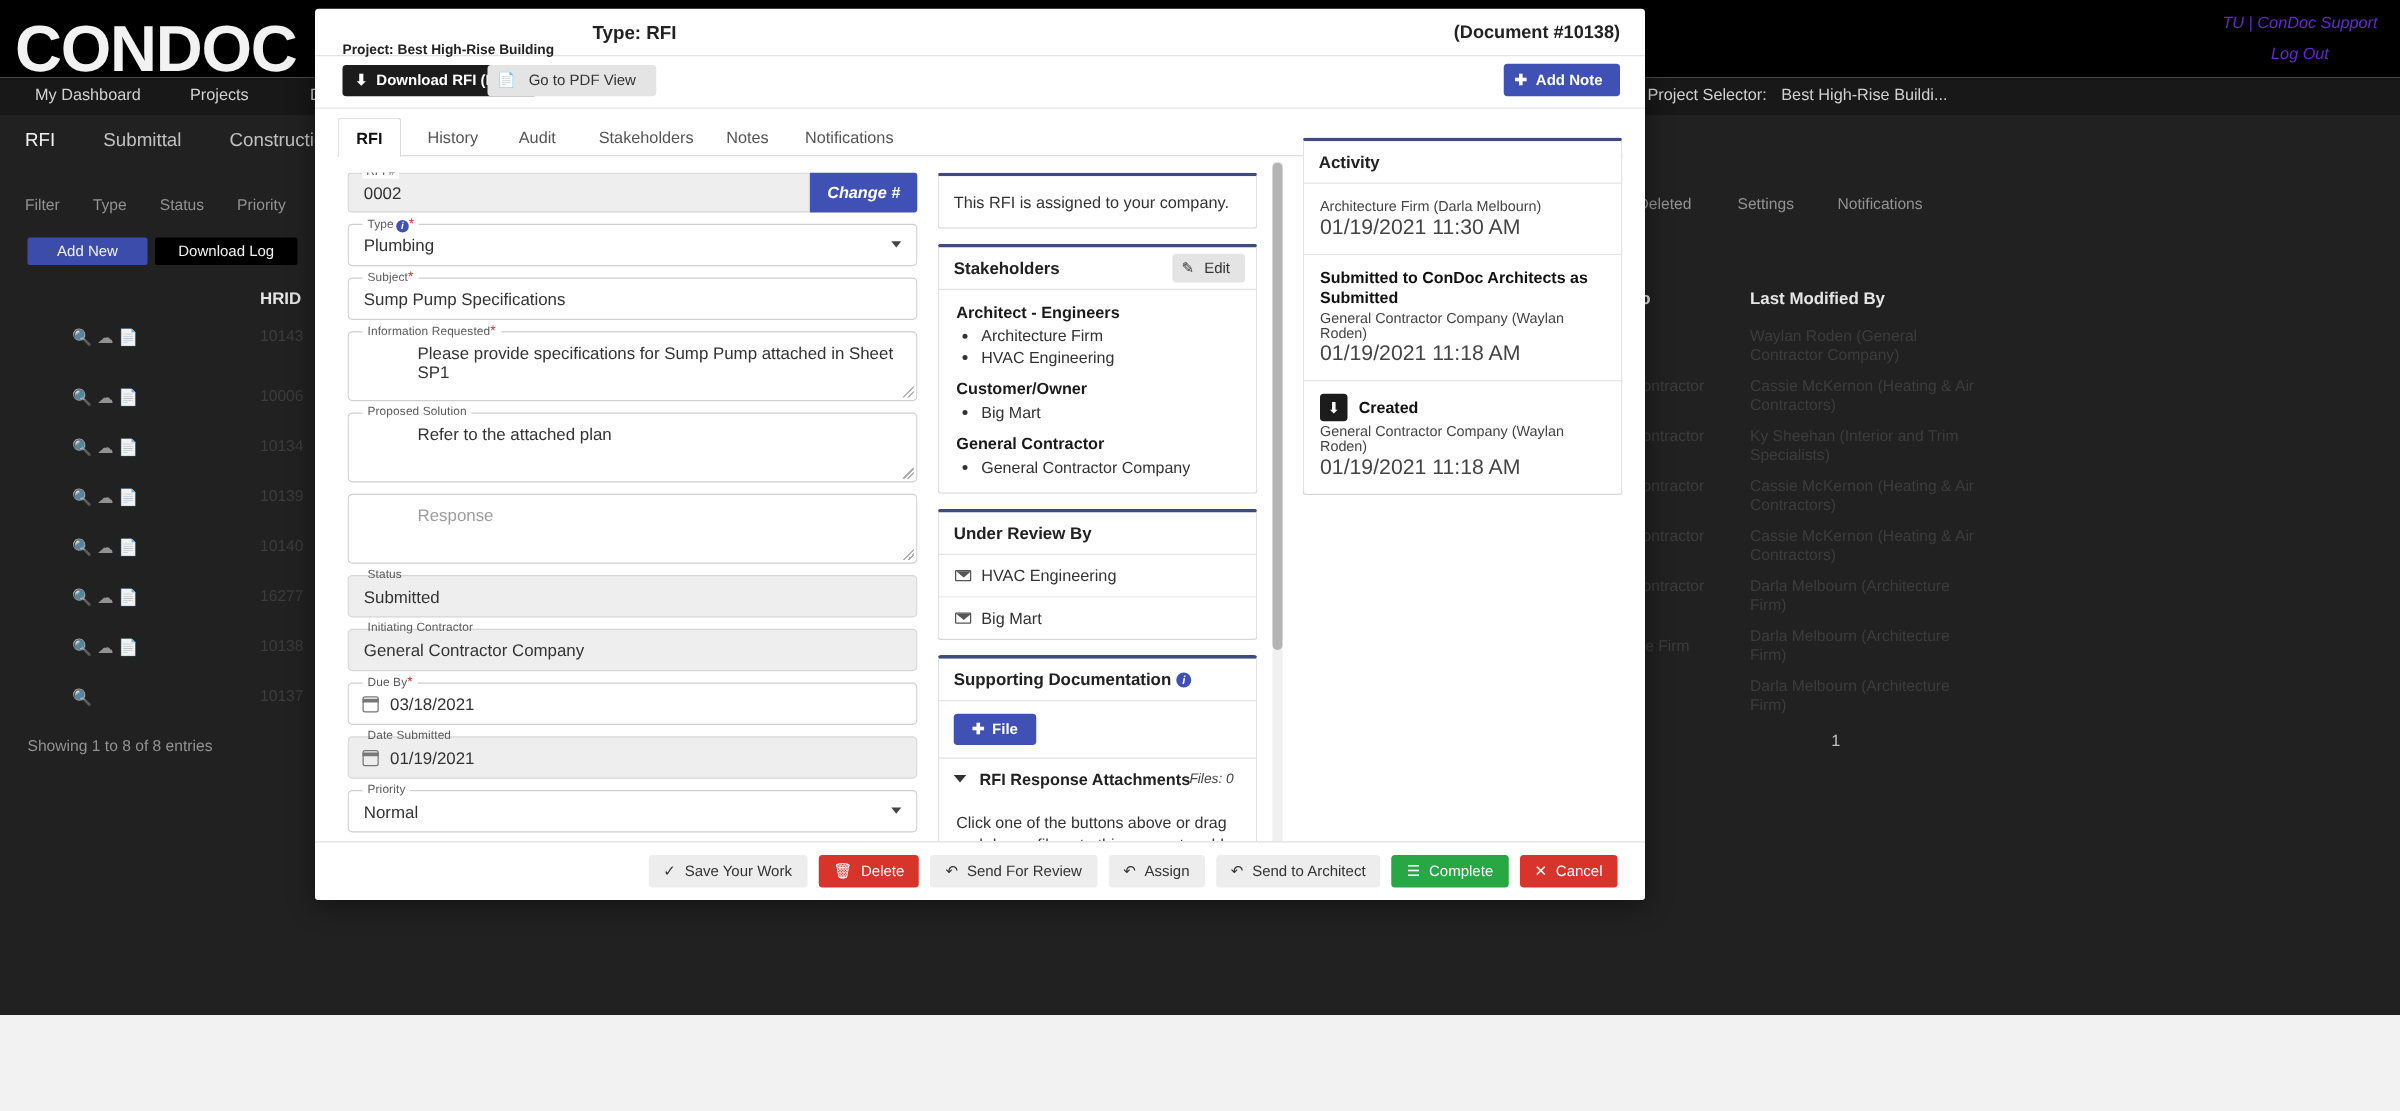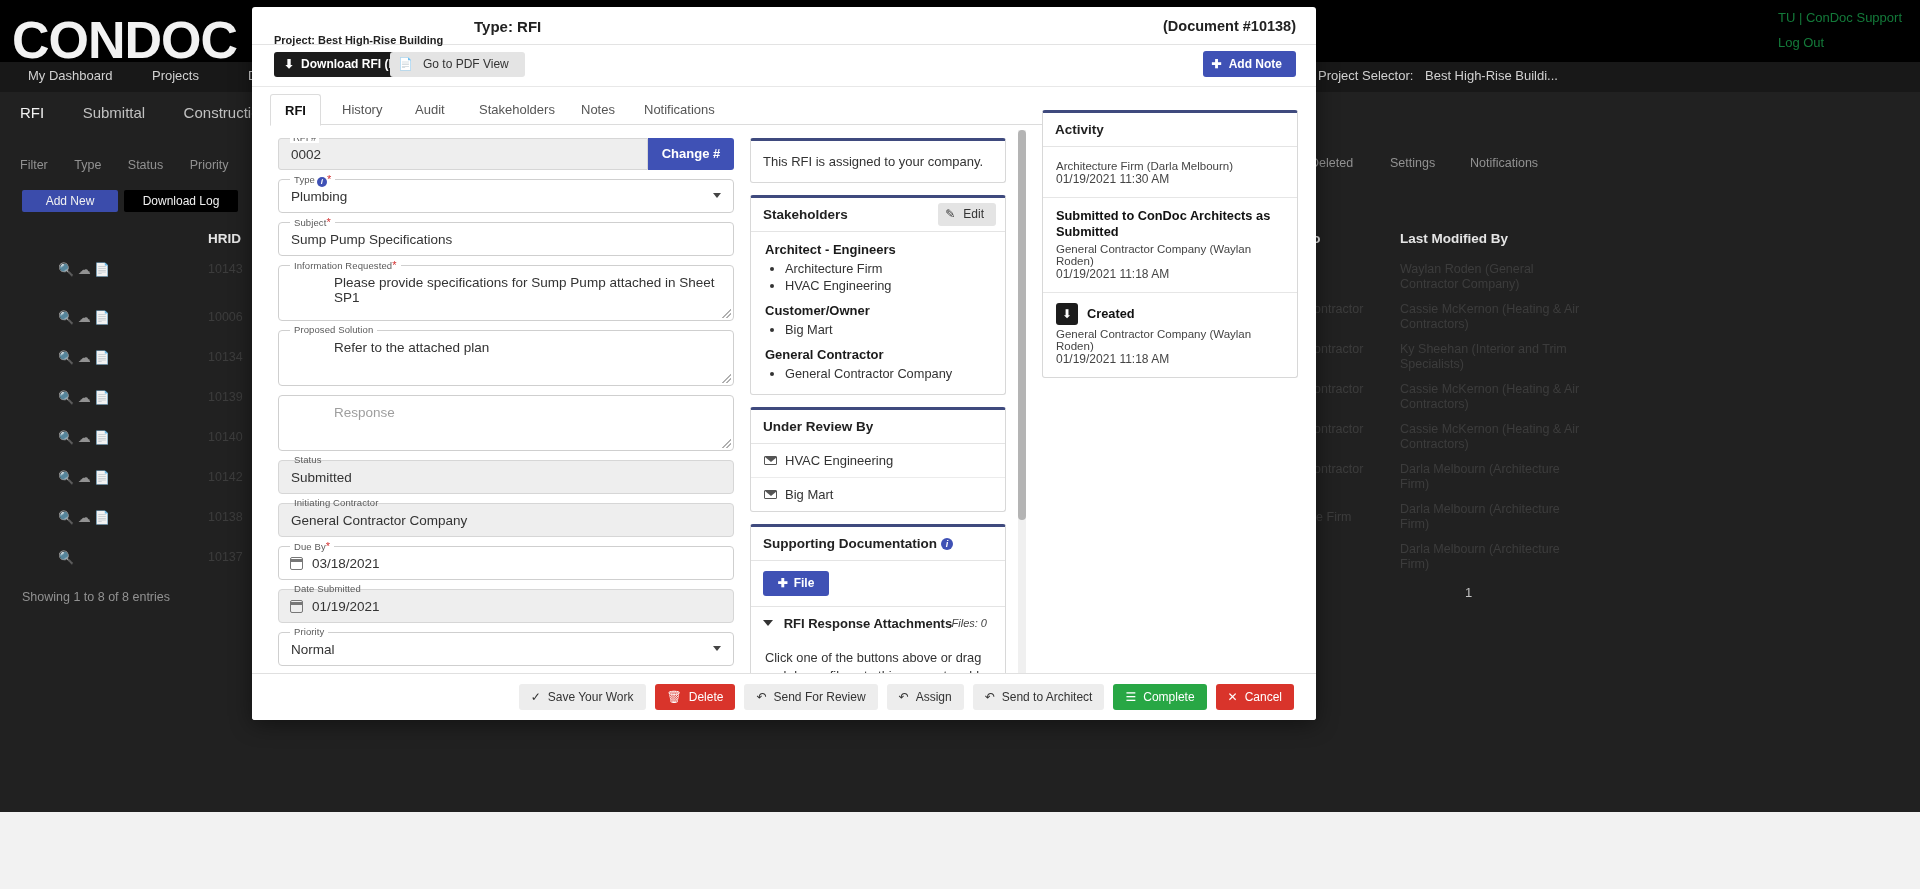--- a/index.html
+++ b/index.html
@@ -17,21 +17,21 @@
     position: absolute; top: 0; left: 0; width: 1920px; height: 62px;
     background: #000000;
   }
   .bg-logo {
     position: absolute; top: 10px; left: 12px;
     font-size: 52px; font-weight: bold; color: #ffffff;
     letter-spacing: -1px;
   }
   .bg-topright {
     position: absolute; top: 10px; right: 18px;
-    color: #15803d; font-size: 13px; text-align: left;
+    color: #6d28d9; font-size: 13px; text-align: center; font-style: italic;
   }
   .bg-topright div { margin-bottom: 10px; }
   .bg-navbar {
     position: absolute; top: 62px; left: 0; width: 1920px; height: 30px;
     background: #1a1a1a;
   }
   .bg-navitem {
     position: absolute; top: 68px; color: #dddddd; font-size: 13px;
   }
   .bg-subbar {
@@ -261,20 +261,21 @@
   .rfi-box .val {
     padding: 8px 12px; font-size: 13.5px; color: #333;
   }
   .btn-change {
     position: absolute; right: 0; top: 0;
     width: 86px; height: 32px;
     background: #3f51b5; color: #fff;
     font-size: 13px; font-weight: bold;
     line-height: 32px; text-align: center;
     border-radius: 0 3px 3px 0;
+    font-style: italic;
   }
 
   
   .card {
     border: 1px solid #d8d8d8; border-top: 3px solid #3f4a7e;
     border-radius: 3px; background: #fff; margin-bottom: 12px;
   }
   .card-head {
     position: relative; padding: 9px 12px;
     font-size: 13.5px; font-weight: bold; color: #222;
@@ -354,21 +355,21 @@
   }
 
   
   .act-item {
     padding: 10px 13px 11px 13px;
     border-bottom: 1px solid #e6e6e6;
   }
   .act-item:last-child { border-bottom: none; }
   .act-title { font-size: 12.8px; font-weight: bold; color: #111; line-height: 16px; }
   .act-sub { font-size: 11.5px; color: #444; margin-top: 3px; }
-  .act-time { font-size: 12px; color: #444; }
+  .act-time { font-size: 17px; color: #444; }
   .act-created { display: flex; align-items: center; gap: 9px; }
   .act-badge {
     width: 22px; height: 22px; background: #1c1c1c;
     border-radius: 3px; display: flex;
     align-items: center; justify-content: center;
     color: #fff; font-size: 12px;
   }
 
   
   .modal-footer {
@@ -447,21 +448,21 @@
   <div class="bg-cell" style="top:390px;left:208px">10139</div>
   <div class="bg-cell" style="top:390px;left:272px">Draft</div>
   <div class="bg-cell" style="top:382px;left:1305px">Contractor</div>
   <div class="bg-cell" style="top:382px;left:1400px;width:190px">Cassie McKernon (Heating &amp; Air Contractors)</div>
 
   <div class="bg-cell" style="top:430px;left:208px">10140</div>
   <div class="bg-cell" style="top:430px;left:272px">Draft</div>
   <div class="bg-cell" style="top:422px;left:1305px">Contractor</div>
   <div class="bg-cell" style="top:422px;left:1400px;width:190px">Cassie McKernon (Heating &amp; Air Contractors)</div>
 
-  <div class="bg-cell" style="top:470px;left:208px">10142</div>
+  <div class="bg-cell" style="top:470px;left:208px">16277</div>
   <div class="bg-cell" style="top:470px;left:272px">Draft</div>
   <div class="bg-cell" style="top:462px;left:1305px">Contractor</div>
   <div class="bg-cell" style="top:462px;left:1400px;width:190px">Darla Melbourn (Architecture Firm)</div>
 
   <div class="bg-cell" style="top:510px;left:208px">10138</div>
   <div class="bg-cell" style="top:510px;left:272px">0002</div>
   <div class="bg-cell" style="top:510px;left:1305px">ure Firm</div>
   <div class="bg-cell" style="top:502px;left:1400px;width:190px">Darla Melbourn (Architecture Firm)</div>
 
   <div class="bg-cell" style="top:550px;left:208px">10137</div>

